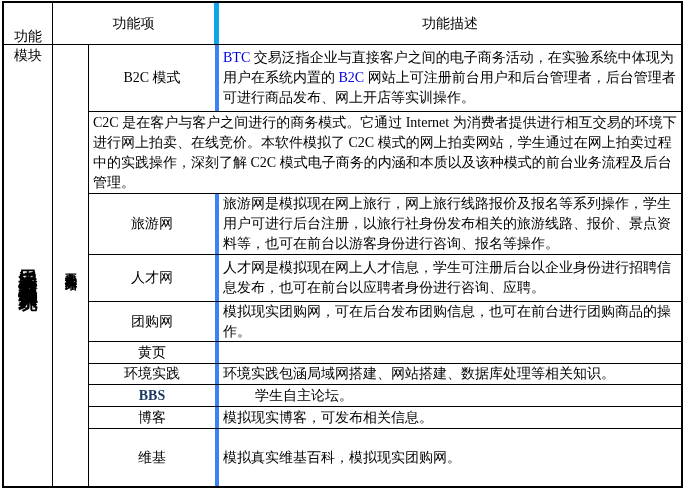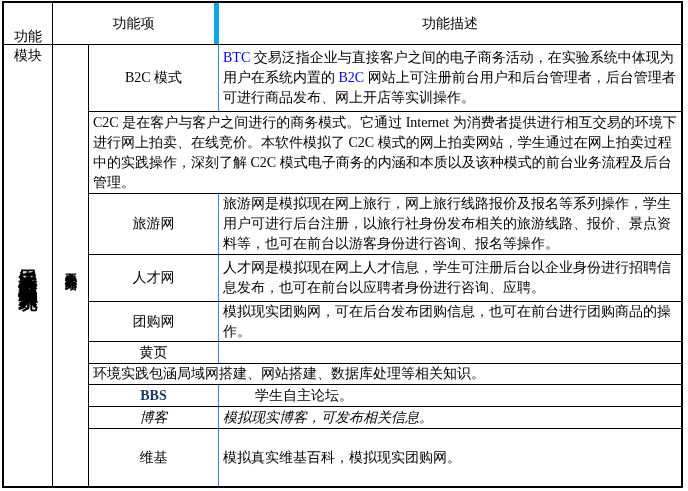--- a/index.html
+++ b/index.html
@@ -116,26 +116,26 @@
     min-height: 0;
   }
   .item-row:nth-child(1)  { height: 67px; }
   .item-row:nth-child(2)  { height: 82px; }
   .item-row:nth-child(3)  { height: 61px; }
   .item-row:nth-child(4)  { height: 47px; }
   .item-row:nth-child(5)  { height: 40px; }
   .item-row:nth-child(6)  { height: 22px; }
   .item-row:nth-child(7)  { height: 21px; }
   .item-row:nth-child(8)  { height: 22px; gap: 32px; }
-  .item-row:nth-child(9)  { height: 22px; font-style: italic; }
+  .item-row:nth-child(9)  { height: 22px; }
   .item-row:nth-child(10) { flex: 1; border-bottom: none; }
   .cell-item {
     width: 130px;
     box-sizing: border-box;
-    border-right: 1px solid #3b82f6;
+    border-right: 4px solid #3b82f6;
     display: flex;
     align-items: center;
     justify-content: center;
     text-align: center;
     flex: none;
   }
   .cell-desc {
     flex: 1;
     display: flex;
     align-items: center;
@@ -216,20 +216,23 @@
     </div>
   </div>
 
   <div class="item-row">
     <div class="cell-item">
               <span>黄页</span>
             </div>
   </div>
 
   <div class="item-row">
+    <div class="cell-item">
+              <span>环境实践</span>
+            </div>
     <div class="cell-desc">
       <div class="desc-text"><span>环境实践包涵局域网搭建、网站搭建、数据库处理等相关知识。</span></div>
     </div>
   </div>
 
   <div class="item-row">
     <div class="cell-item">
               <span class="seg-bold" style="color: rgb(23, 55, 94);">BBS</span>
             </div>
     <div class="cell-desc">

